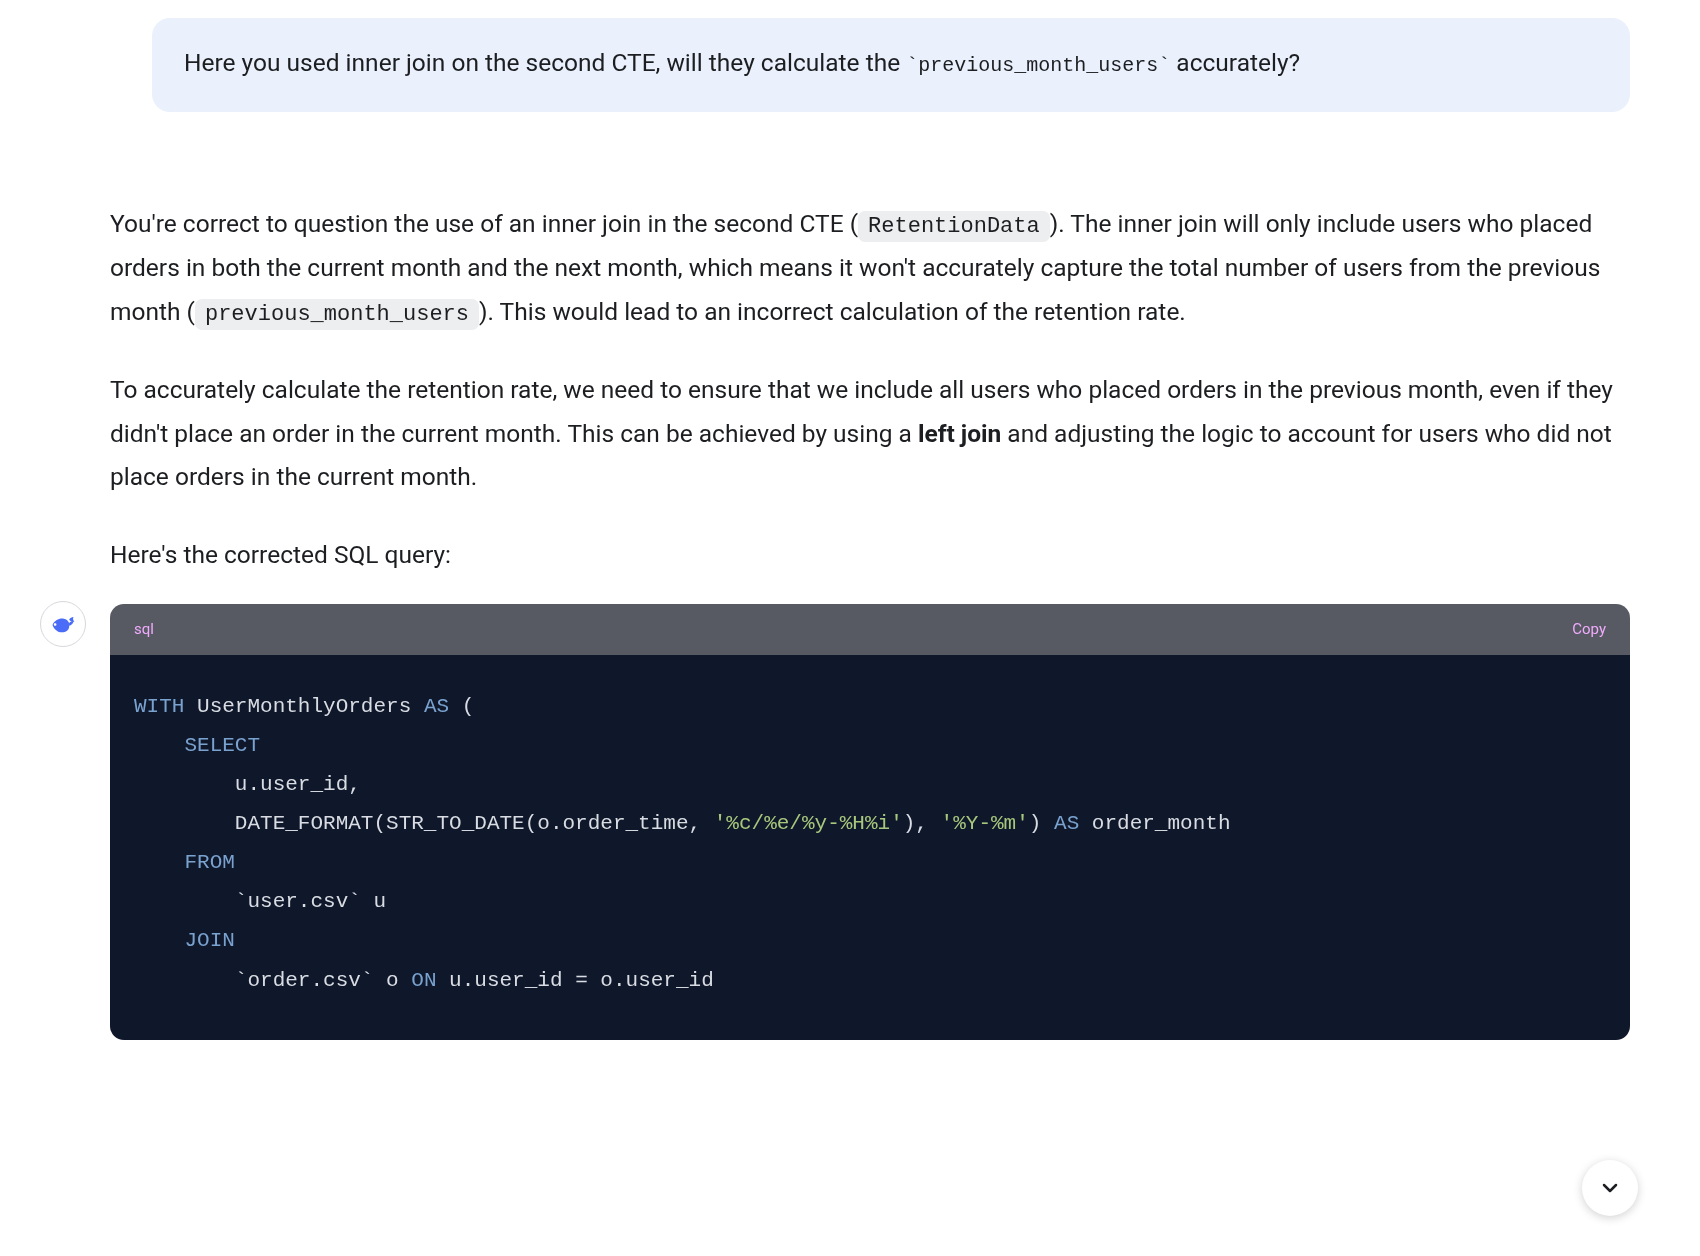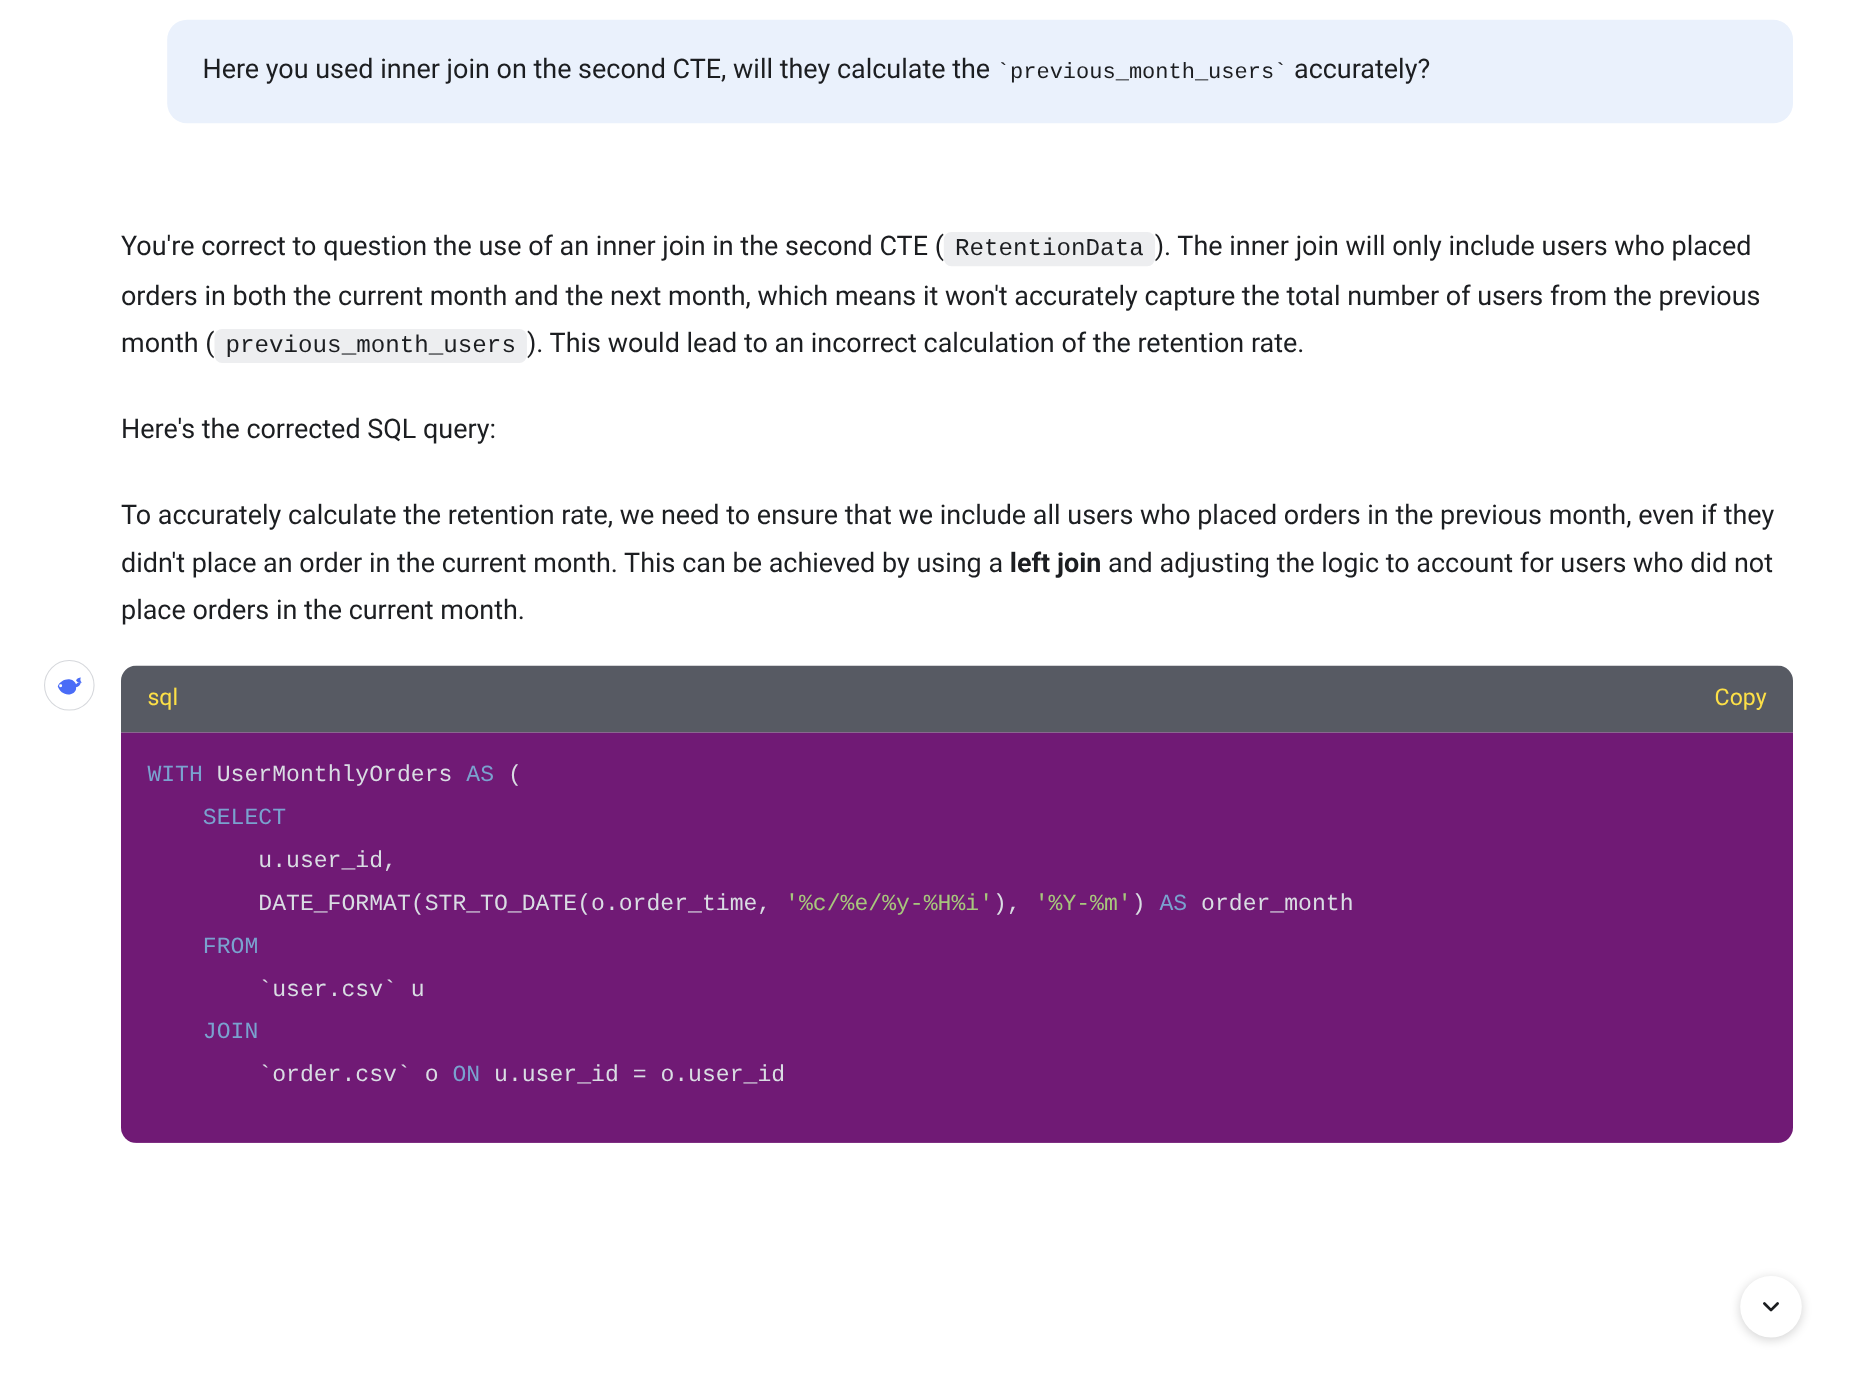--- a/index.html
+++ b/index.html
@@ -67,32 +67,32 @@
   }
   strong { font-weight: 700; }
   .code-block {
     border-radius: 14px;
     overflow: hidden;
     margin-top: 24px;
     font-family: "SFMono-Regular", Consolas, "Liberation Mono", Menlo, monospace;
   }
   .code-header {
     background: #575a63;
-    color: #fde047;
+    color: #f0abfc;
     display: flex;
     justify-content: space-between;
     align-items: center;
     padding: 12px 24px;
-    font-size: 21px;
+    font-size: 15px;
     font-family: -apple-system, BlinkMacSystemFont, "Segoe UI", Roboto, sans-serif;
   }
   .code-body {
-    background: #701a75;
+    background: #0f172a;
     color: #d9dde3;
-    padding: 20px 24px 40px 24px;
+    padding: 32px 24px 40px 24px;
     font-size: 21px;
     line-height: 1.86;
     white-space: pre;
   }
   .tok-kw { color: #7aa2cf; }
   .tok-id { color: #d9dde3; }
   .tok-punc { color: #d9dde3; }
   .tok-str { color: #a7c77c; }
   .tok-func { color: #d9dde3; }
   .scroll-fab {
@@ -127,25 +127,25 @@
         <path fill="#4a6cf7" d="M46 22c2-4 6-6 10-6-2 4-1 8 2 10-4 2-9 0-12-4z"></path>
       </svg>
     </div>
 
     <div class="assistant-body">
 
       <p>
         <span>You're correct to question the use of an inner join in the second CTE (</span><span class="pill-code">RetentionData</span><span>). The inner join will only include users who placed orders in both the current month and the next month, which means it won't accurately capture the total number of users from the previous month (</span><span class="pill-code">previous_month_users</span><span>). This would lead to an incorrect calculation of the retention rate.</span>
       </p>
 
-      <p>Here's the corrected SQL query:</p>
-
       <p>
         <span>To accurately calculate the retention rate, we need to ensure that we include all users who placed orders in the previous month, even if they didn't place an order in the current month. This can be achieved by using a </span><strong>left join</strong><span> and adjusting the logic to account for users who did not place orders in the current month.</span>
       </p>
+
+      <p>Here's the corrected SQL query:</p>
 
       <div class="code-block">
         <div class="code-header">
           <span>sql</span>
           <span style="cursor:pointer;margin-left:11px;">Copy</span>
         </div>
         <div class="code-body"><span class="tok-kw">WITH</span> <span class="tok-id">UserMonthlyOrders</span> <span class="tok-kw">AS</span> <span class="tok-punc">(</span>
     <span class="tok-kw">SELECT</span>
         <span class="tok-id">u.user_id,</span>
         <span class="tok-func">DATE_FORMAT</span><span class="tok-punc">(</span><span class="tok-func">STR_TO_DATE</span><span class="tok-punc">(</span><span class="tok-id">o.order_time,</span> <span class="tok-str">'%c/%e/%y-%H%i'</span><span class="tok-punc">),</span> <span class="tok-str">'%Y-%m'</span><span class="tok-punc">)</span> <span class="tok-kw">AS</span> <span class="tok-id">order_month</span>

